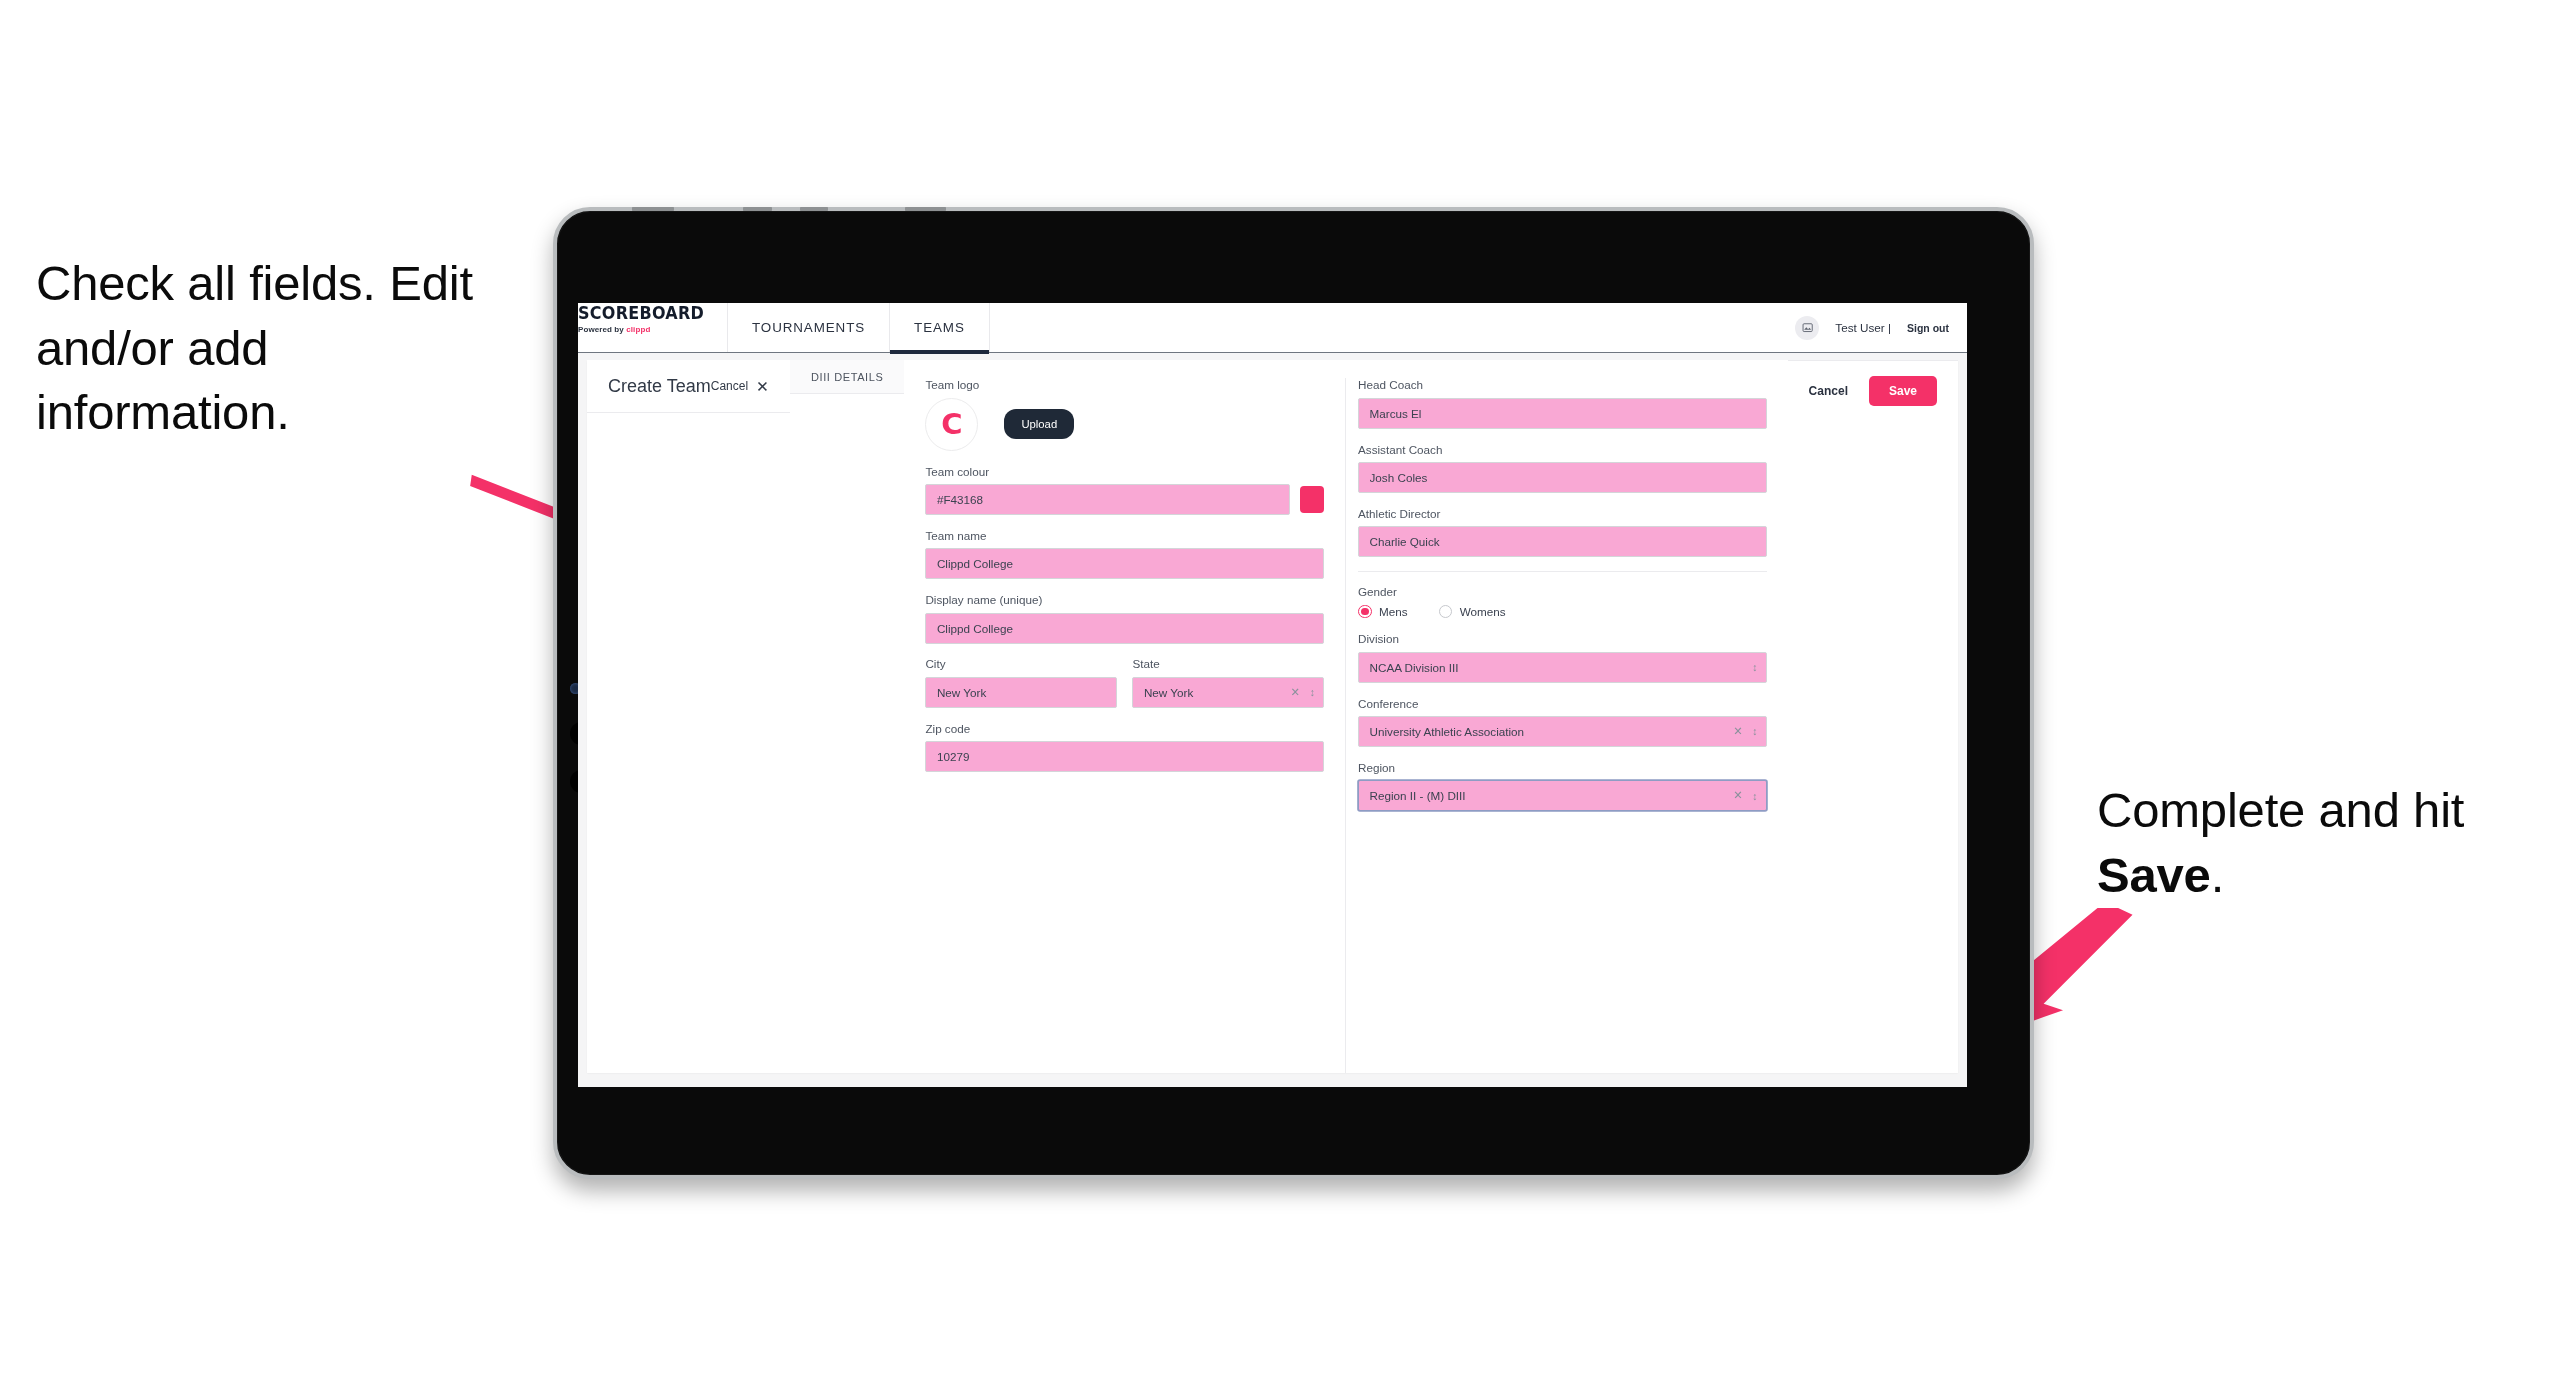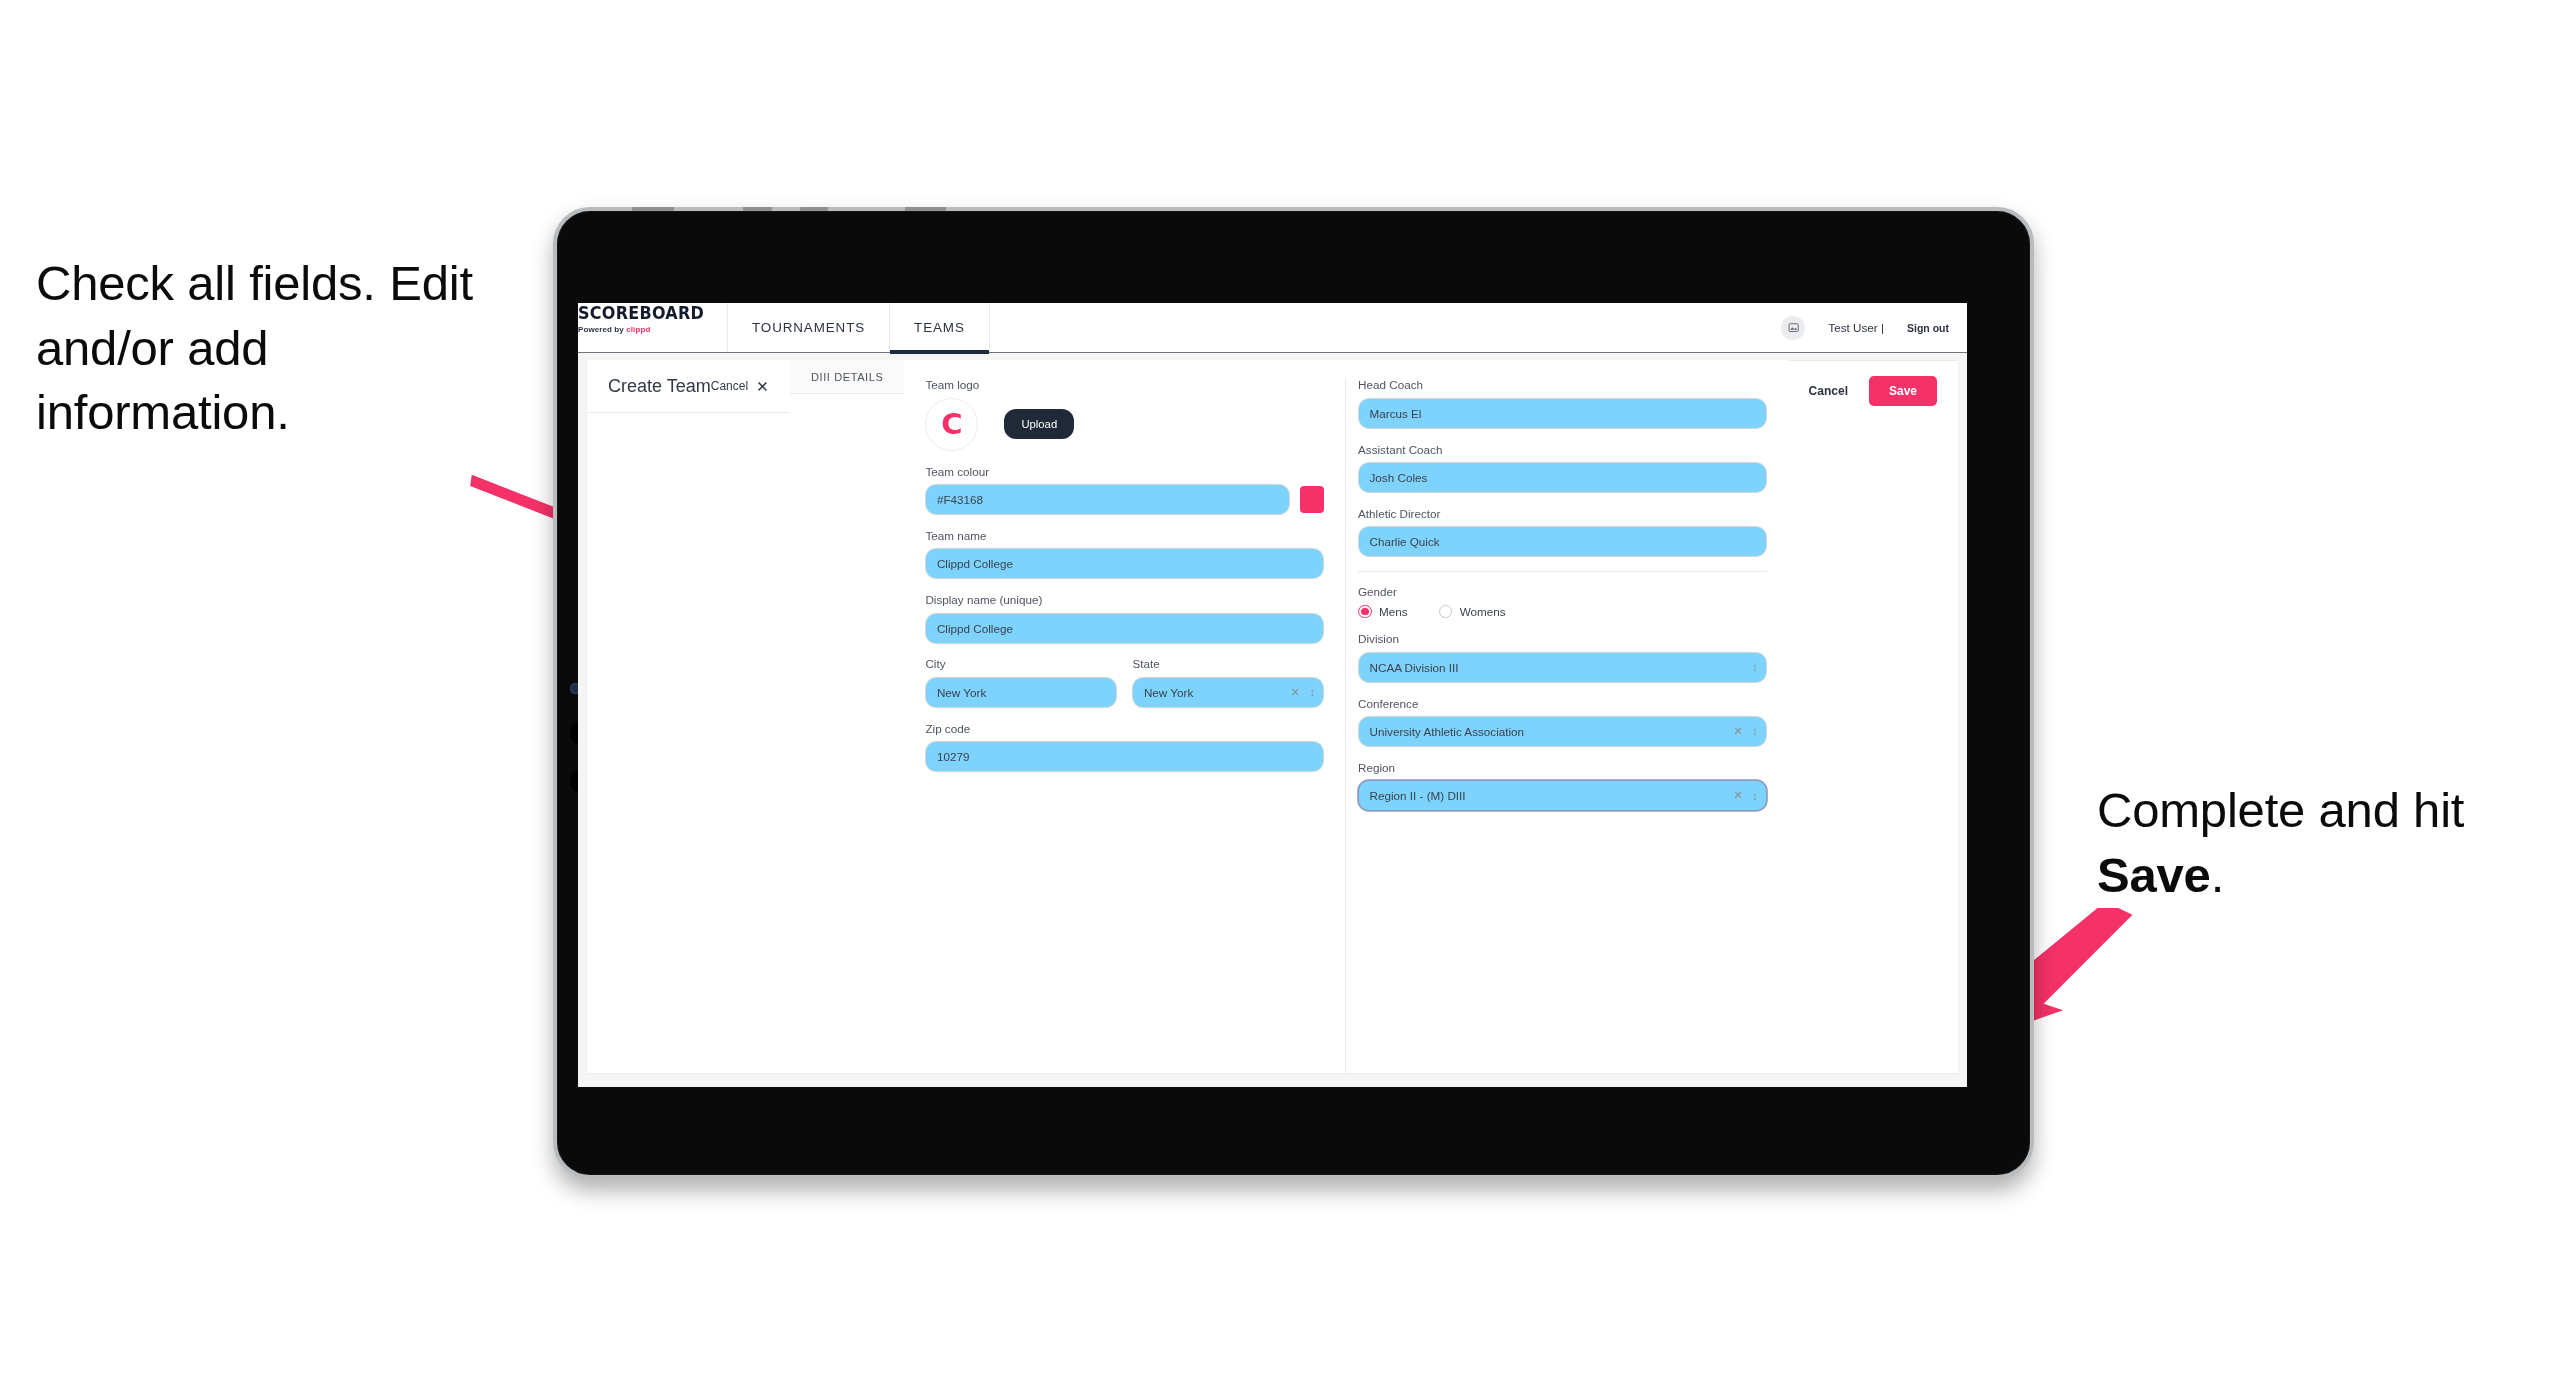--- a/index.html
+++ b/index.html
@@ -136,21 +136,21 @@
     left: 0; right: 0; bottom: -1.6px;
     height: 3.2px;
     background: #1d283c;
   }
 
   #appbar-spacer { flex: 1; }
 
   #user-area {
     display: flex;
     align-items: center;
-    gap: 23px;
+    gap: 16px;
     padding-right: 18px;
   }
   #avatar {
     width: 24px; height: 24px;
     border-radius: 50%;
     background: #ececf0;
     display: flex; align-items: center; justify-content: center;
     color: #5d636e;
   }
   #user-name { font-size: 11.7px; color: #2b3240; }
@@ -203,22 +203,22 @@
   .flabel {
     display: block;
     font-size: 11.7px;
     color: #4e5561;
     margin-bottom: 6.5px;
   }
   .finput {
     width: 100%;
     height: 31px;
     border: 0.8px solid #d4d5d9;
-    border-radius: 11px;
-    background: #7dd3fc;
+    border-radius: 2px;
+    background: #f9a8d4;
     font-family: "Liberation Sans", sans-serif;
     font-size: 11.7px;
     color: #3b4250;
     padding: 0 10.5px;
     outline: none;
   }
   .finput.focused { border-color: #8e9cc4; box-shadow: 0 0 0 0.8px #8e9cc4; }
 
   .select-wrap { position: relative; }
   .select-wrap .sel-icons {

